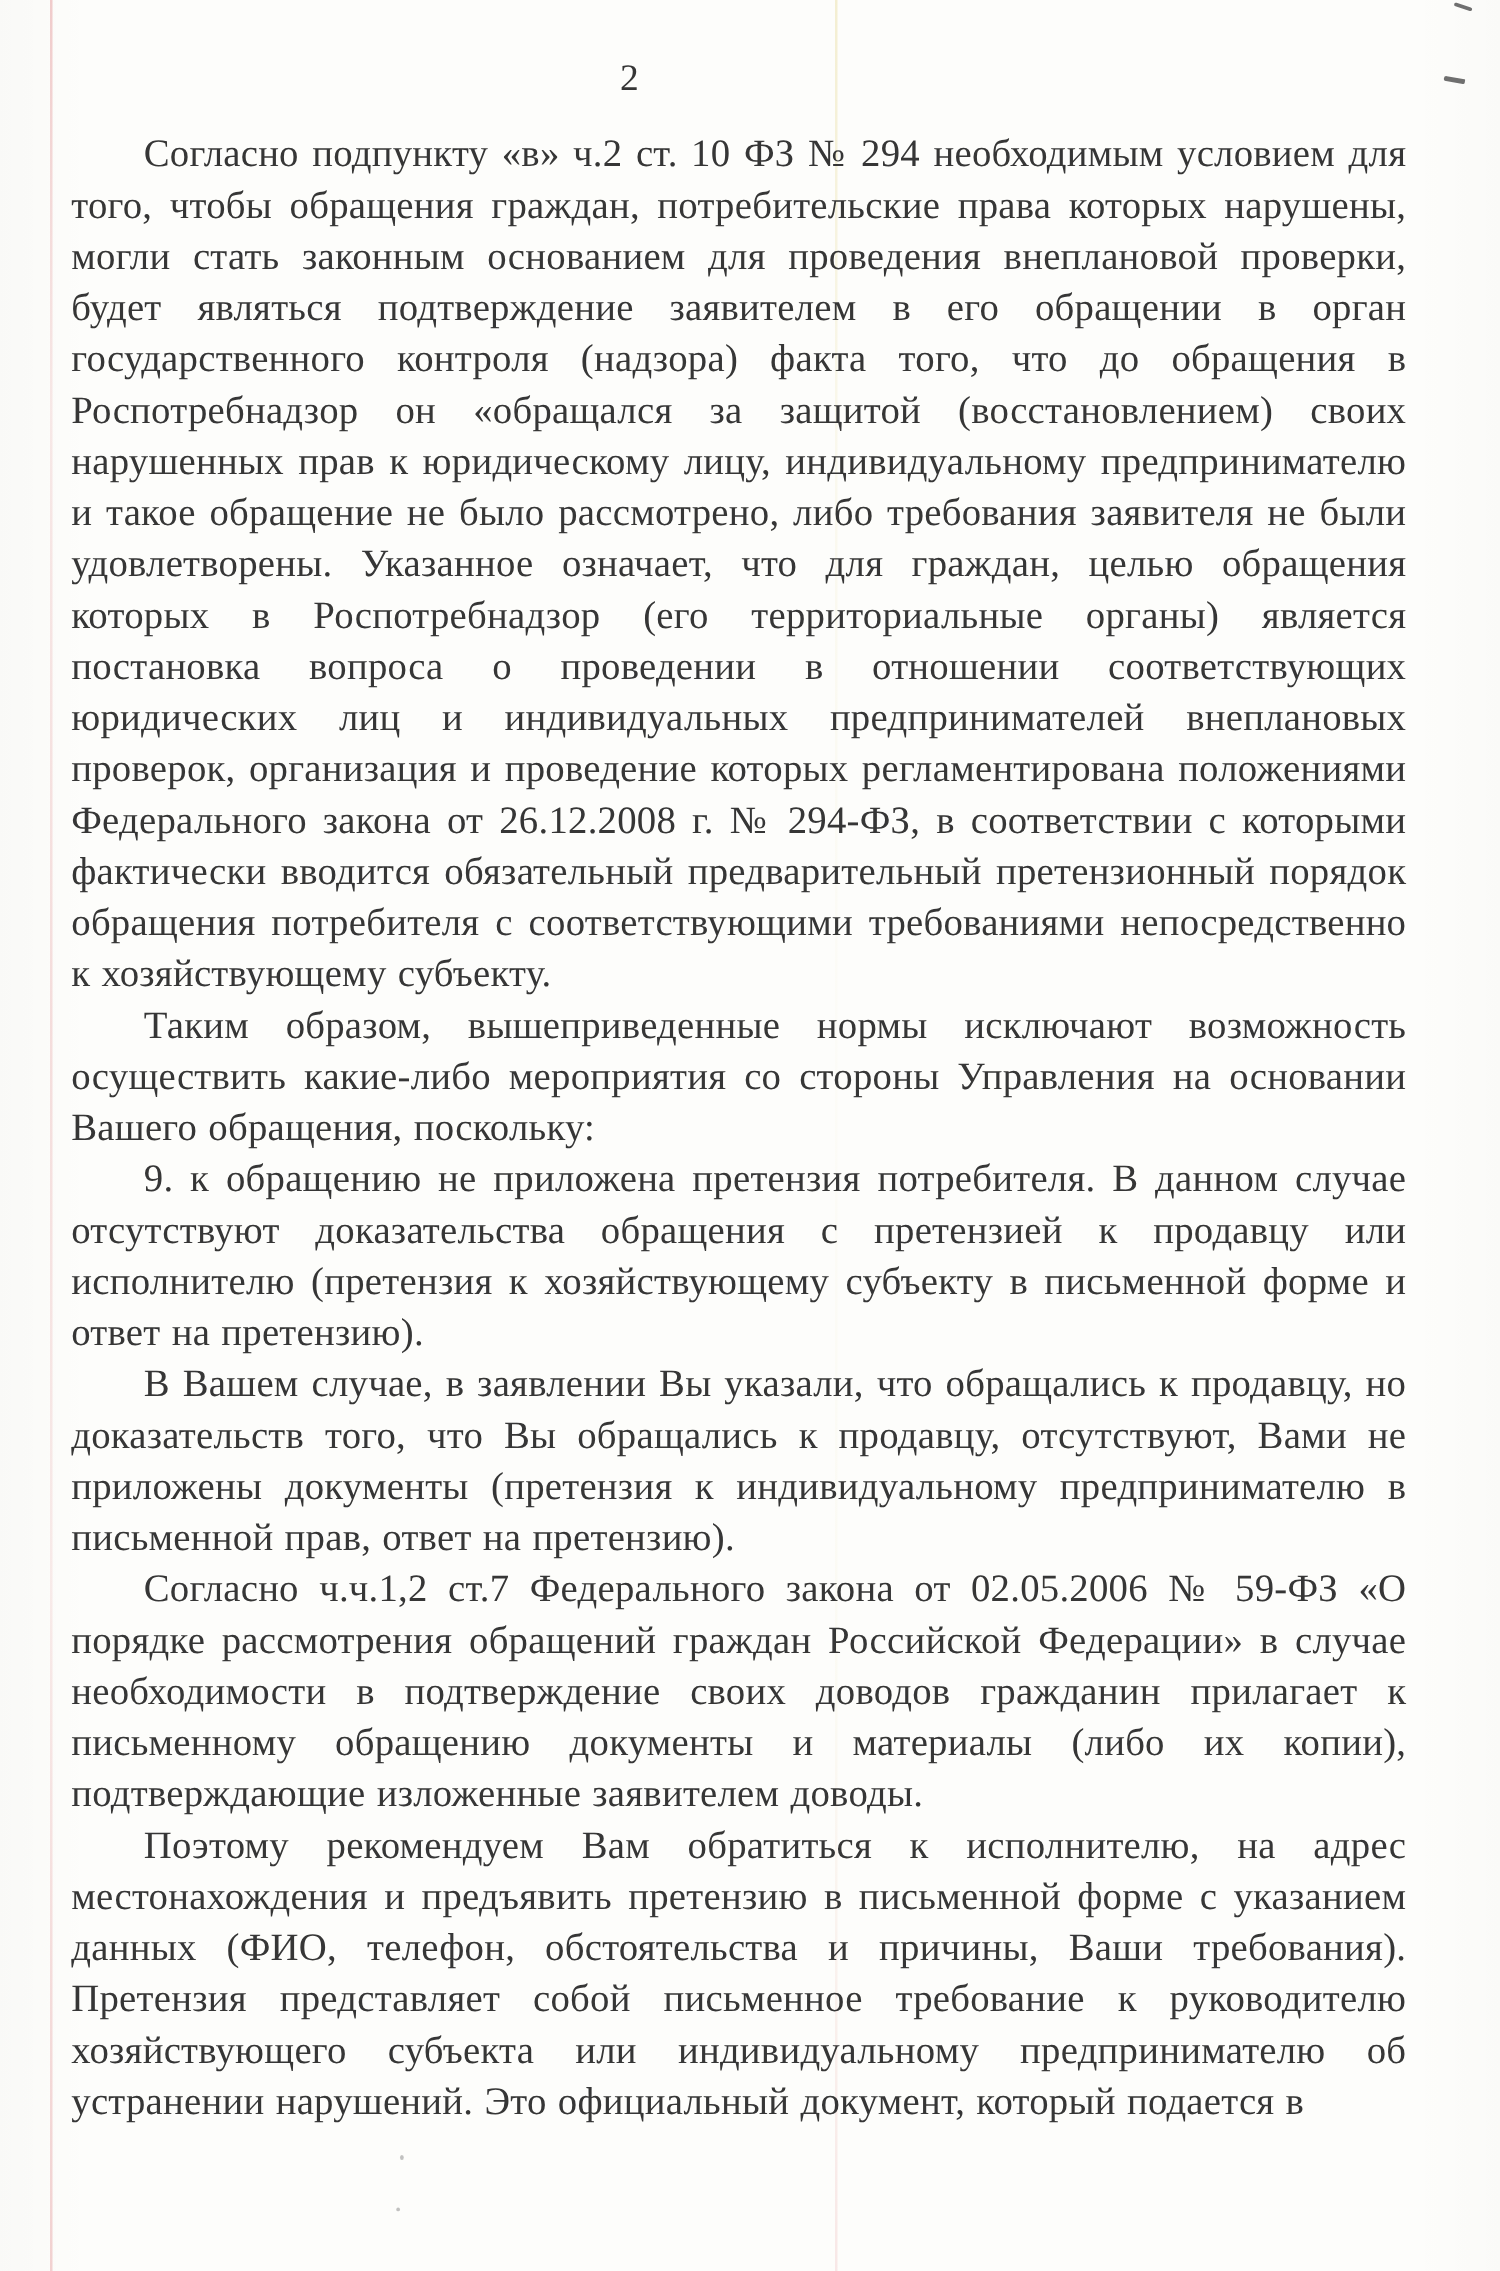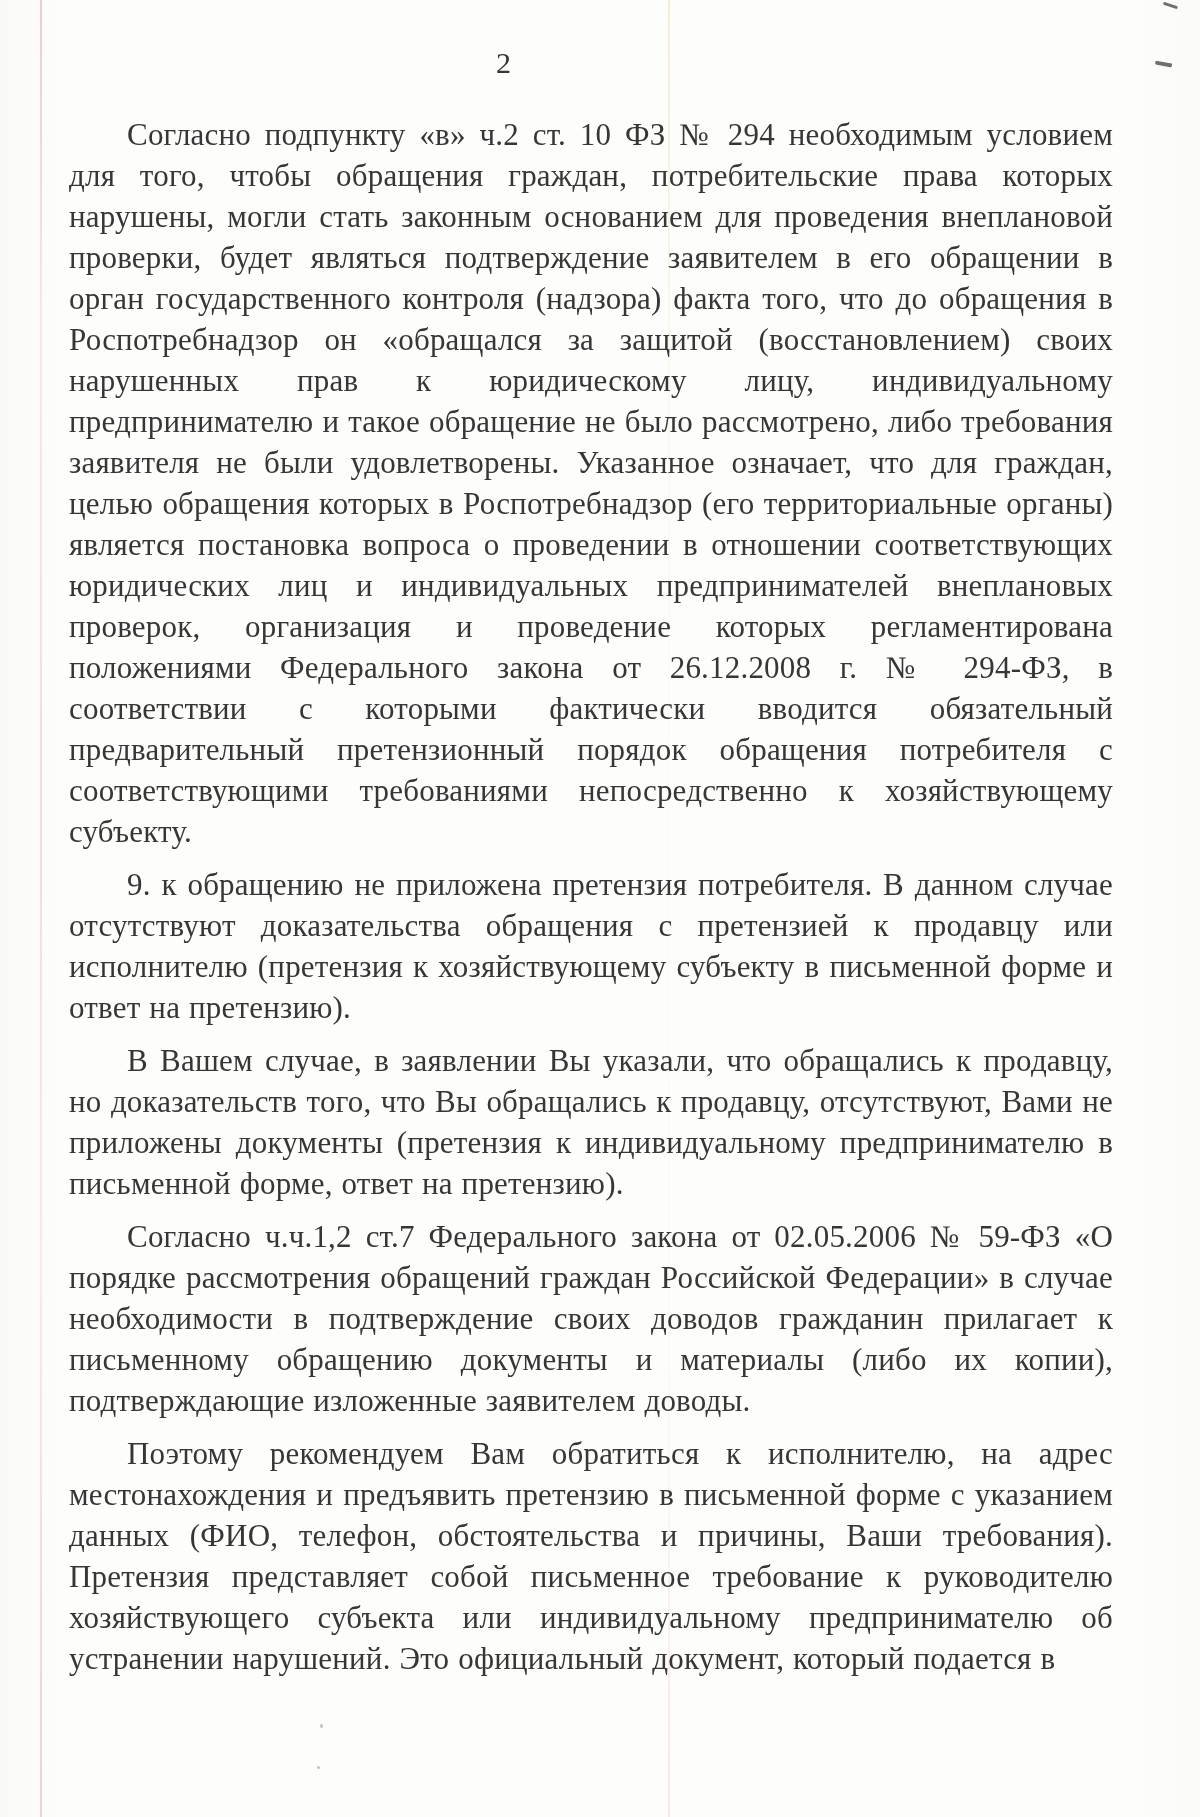--- a/index.html
+++ b/index.html
@@ -81,21 +81,21 @@
 
   .text-block {
     position: absolute;
     top: 102px;
     left: 57px;
     width: 1068px;
     color: var(--ink);
   }
 
   .text-block p {
-    margin: 12px;
+    margin: 0;
     font-size: 31px;
     line-height: 41px;
     text-align: justify;
     text-indent: 58px;
     letter-spacing: 0.2px;
     word-spacing: 1px;
     font-family: Liberation Serif, serif;
   }
 
   
@@ -141,22 +141,23 @@
 
   <div class="artifact-line-fold"></div>
 
   <span class="pen-mark mark-1"></span>
   <span class="pen-mark mark-2"></span>
 
   <div class="page-number">2</div>
 
   <div class="text-block">
     <p>Согласно подпункту «в» ч.2 ст. 10 ФЗ № 294 необходимым условием для того, чтобы обращения граждан, потребительские права которых нарушены, могли стать законным основанием для проведения внеплановой проверки, будет являться подтверждение заявителем в его обращении в орган государственного контроля (надзора) факта того, что до обращения в Роспотребнадзор он «обращался за защитой (восстановлением) своих нарушенных прав к юридическому лицу, индивидуальному предпринимателю и такое обращение не было рассмотрено, либо требования заявителя не были удовлетворены. Указанное означает, что для граждан, целью обращения которых в Роспотребнадзор (его территориальные органы) является постановка вопроса о проведении в отношении соответствующих юридических лиц и индивидуальных предпринимателей внеплановых проверок, организация и проведение которых регламентирована положениями Федерального закона от 26.12.2008 г. № 294-ФЗ, в соответствии с которыми фактически вводится обязательный предварительный претензионный порядок обращения потребителя с соответствующими требованиями непосредственно к хозяйствующему субъекту.</p>
+    <p>Таким образом, вышеприведенные нормы исключают возможность осуществить какие-либо мероприятия со стороны Управления на основании Вашего обращения, поскольку:</p>
     <p>9. к обращению не приложена претензия потребителя. В данном случае отсутствуют доказательства обращения с претензией к продавцу или исполнителю (претензия к хозяйствующему субъекту в письменной форме и ответ на претензию).</p>
-    <p>В Вашем случае, в заявлении Вы указали, что обращались к продавцу, но доказательств того, что Вы обращались к продавцу, отсутствуют, Вами не приложены документы (претензия к индивидуальному предпринимателю в письменной форме, ответ на претензию).</p>
+    <p>В Вашем случае, в заявлении Вы указали, что обращались к продавцу, но доказательств того, что Вы обращались к продавцу, отсутствуют, Вами не приложены документы (претензия к индивидуальному предпринимателю в письменной прав, ответ на претензию).</p>
     <p>Согласно ч.ч.1,2 ст.7 Федерального закона от 02.05.2006 № 59-ФЗ «О порядке рассмотрения обращений граждан Российской Федерации» в случае необходимости в подтверждение своих доводов гражданин прилагает к письменному обращению документы и материалы (либо их копии), подтверждающие изложенные заявителем доводы.</p>
     <p>Поэтому рекомендуем Вам обратиться к исполнителю, на адрес местонахождения и предъявить претензию в письменной форме с указанием данных (ФИО, телефон, обстоятельства и причины, Ваши требования). Претензия представляет собой письменное требование к руководителю хозяйствующего субъекта или индивидуальному предпринимателю об устранении нарушений. Это официальный документ, который подается в</p>
   </div>
 
   <span class="speck speck-1"></span>
   <span class="speck speck-2"></span>
 
 </div>
 
 </body></html>

